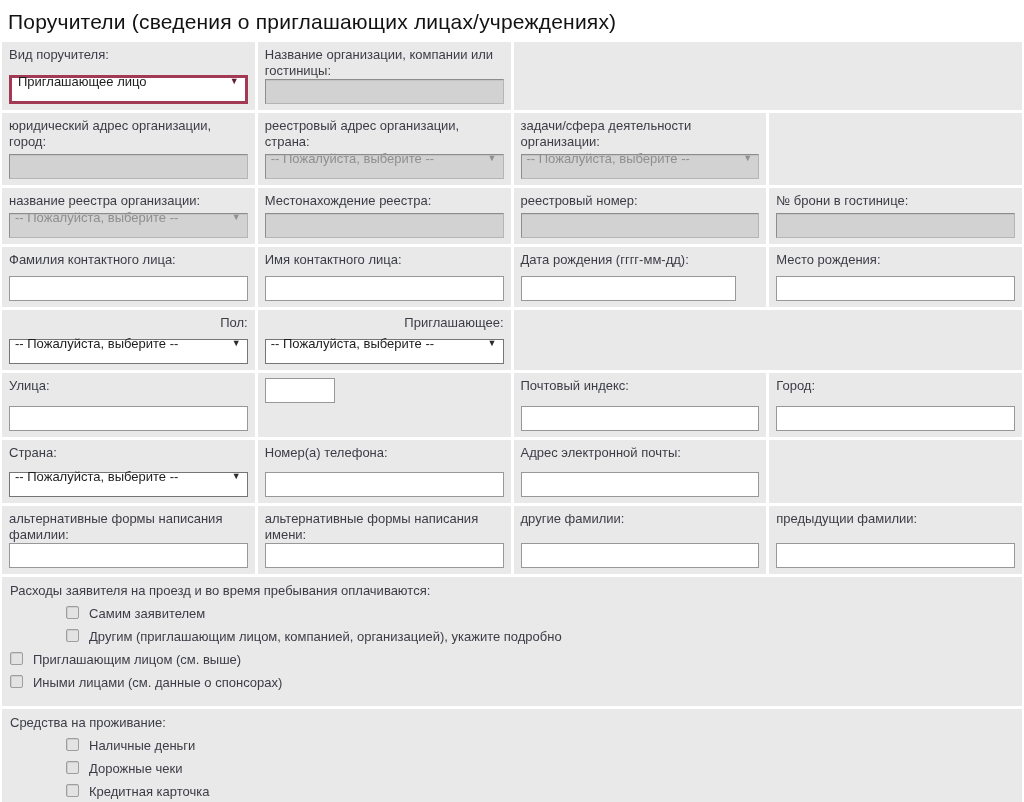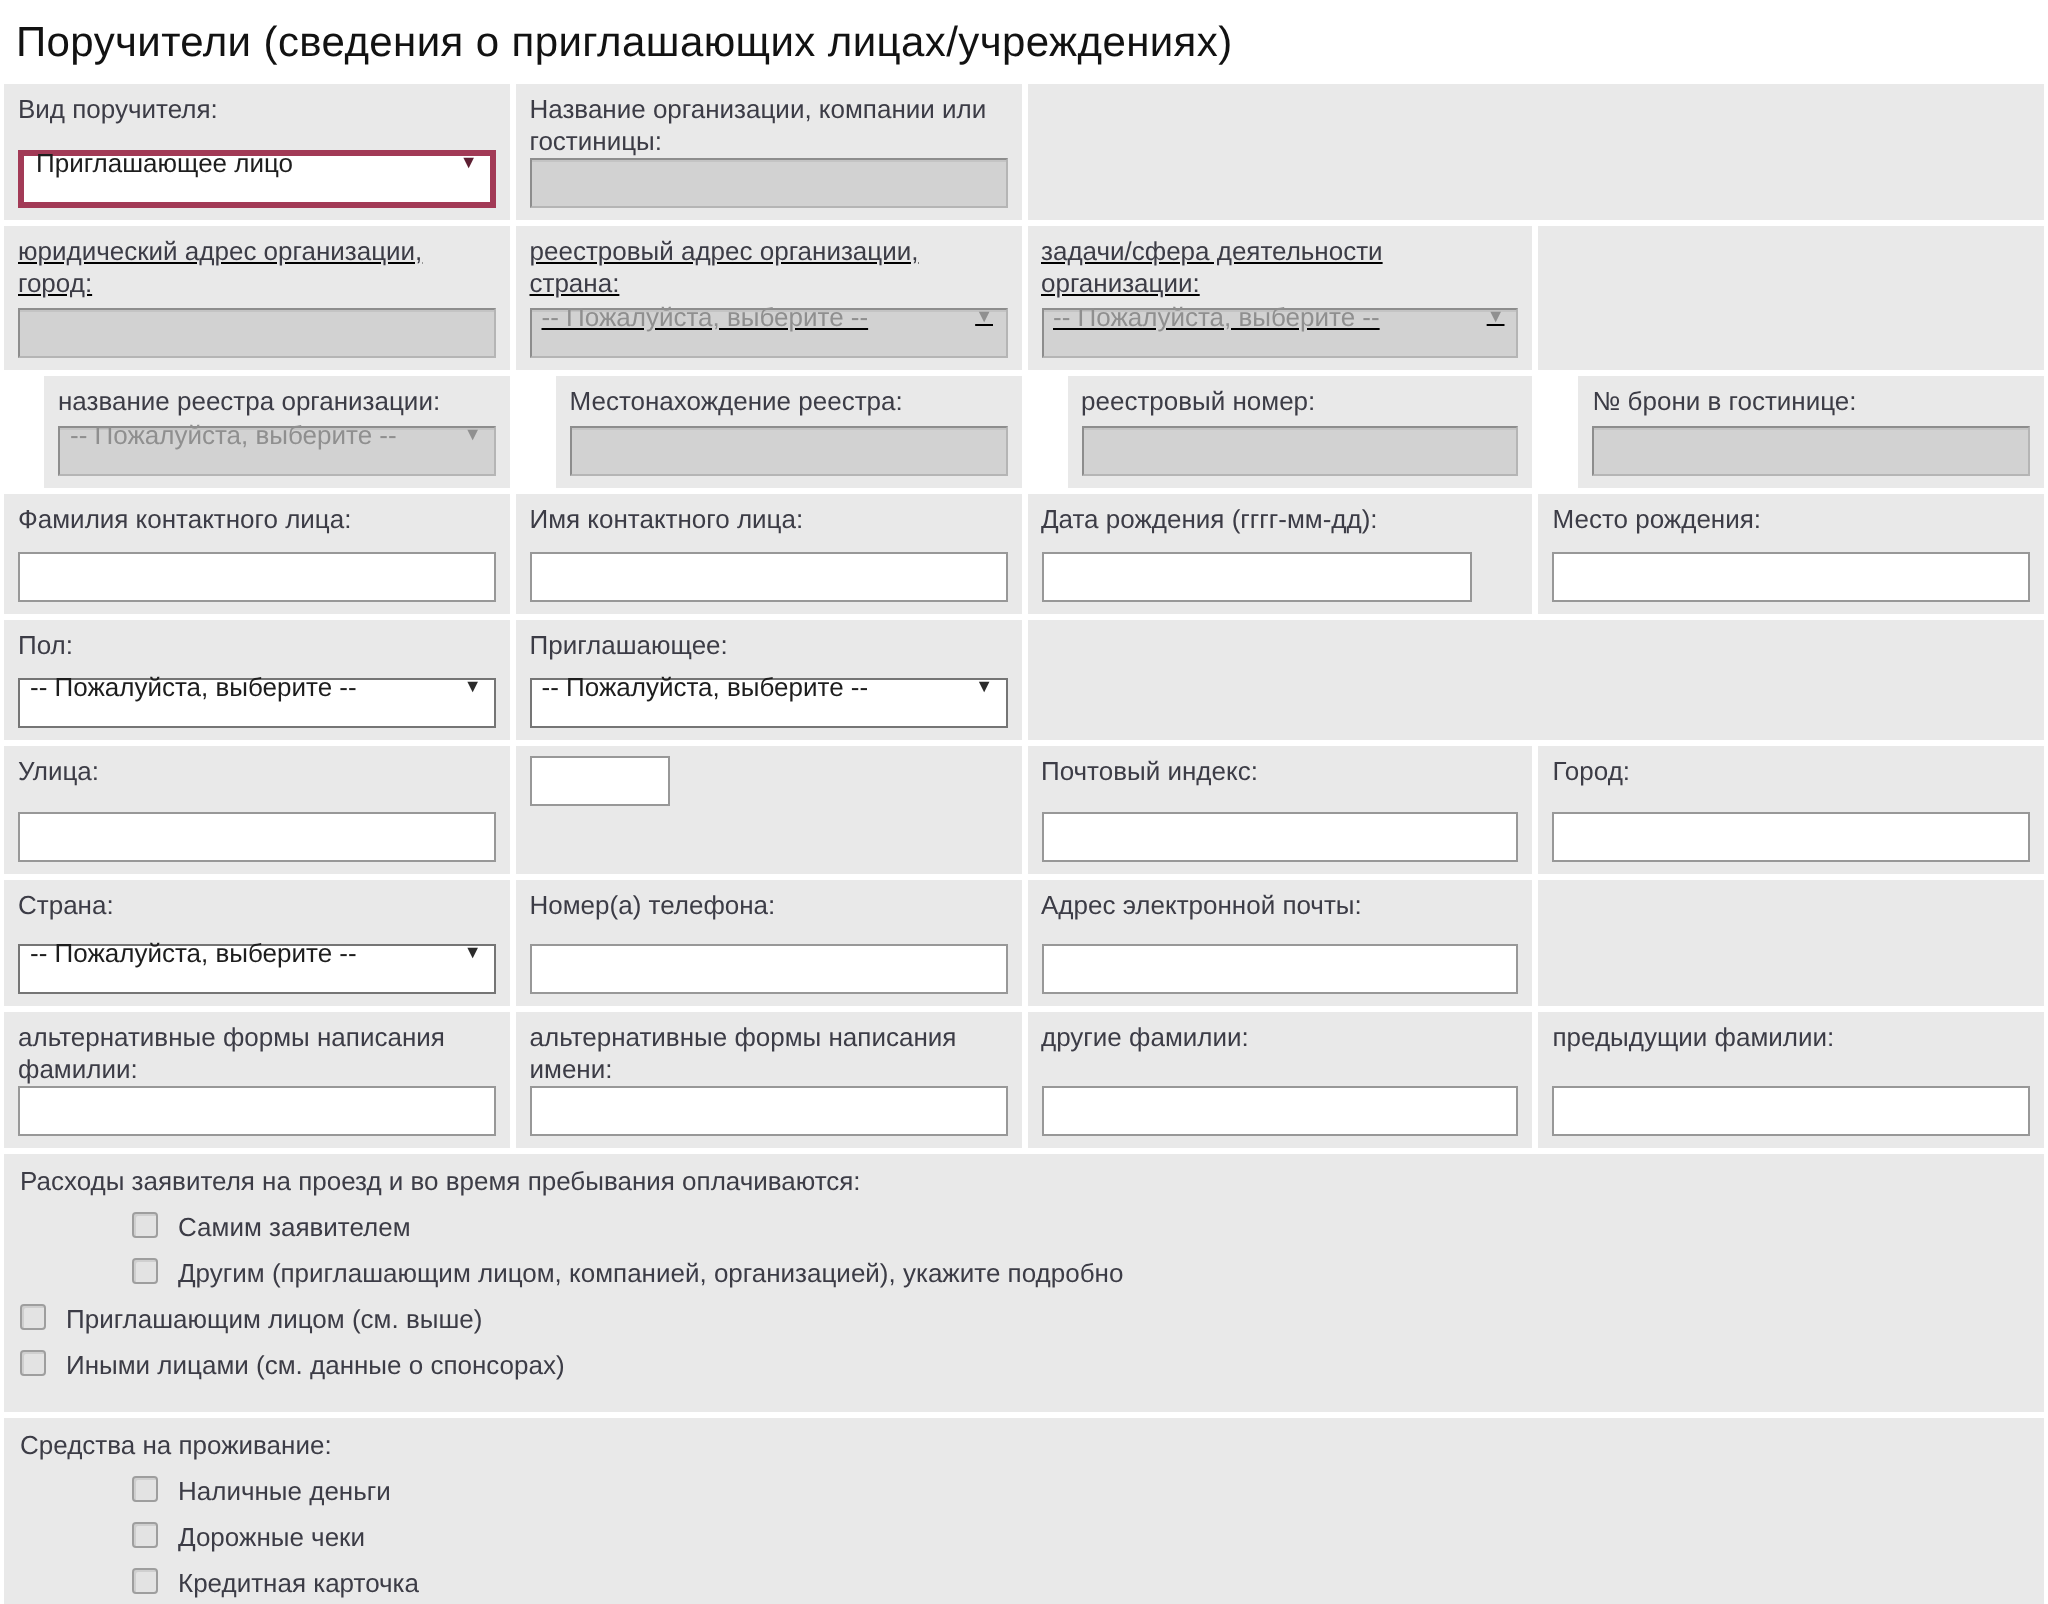--- a/index.html
+++ b/index.html
@@ -8,22 +8,22 @@
   h1 { font-size: 21px; font-weight: normal; color: #121212; padding: 10px 8px 8px 8px;
     letter-spacing: 0.2px; }
   .form-grid { display: grid; grid-template-columns: repeat(4, 1fr); gap: 3px;
     margin: 0 2px; background: #ffffff; }
   .cell { background: #e9e9e9; padding: 5px 7px 6px 7px; display: flex;
     flex-direction: column; justify-content: space-between; }
   .cell .lbl { font-size: 13px; line-height: 16px; color: #3c3c46; }
   .span2 { grid-column: span 2; }
   .span4 { grid-column: 1 / -1; }
   
-  .r1 { min-height: 66px; } .r2 { min-height: 72px; text-decoration: underline; } .r3 { min-height: 56px; margin-left: 20px; }
-  .r4 { min-height: 60px; } .r5 { min-height: 60px; } .r6 { min-height: 64px; }
+  .r1 { min-height: 66px; } .r2 { min-height: 72px; } .r3 { min-height: 56px; }
+  .r4 { min-height: 60px; } .r5 { min-height: 60px; align-items: flex-end; } .r6 { min-height: 64px; }
   .r7 { min-height: 63px; } .r8 { min-height: 61px; } .r9 { min-height: 129px; }
   .r10 { min-height: 130px; }
   
   .ti { height: 25px; border: 1px solid #989898; background: #ffffff; width: 100%;
     font-size: 13px; padding: 0 4px; font-family: "Liberation Sans", sans-serif; }
   .ti.disabled { background: #d2d2d2; border-color: #8d8d8d #b5b5b5 #b5b5b5 #8d8d8d;
     box-shadow: inset 0 1px 0 #c4c4c4; }
   .ti.w-date { width: 215px; } .ti.w-house { width: 70px; }
   
   .sel { height: 25px; background: #ffffff; border: 1px solid #757575; display: flex;

